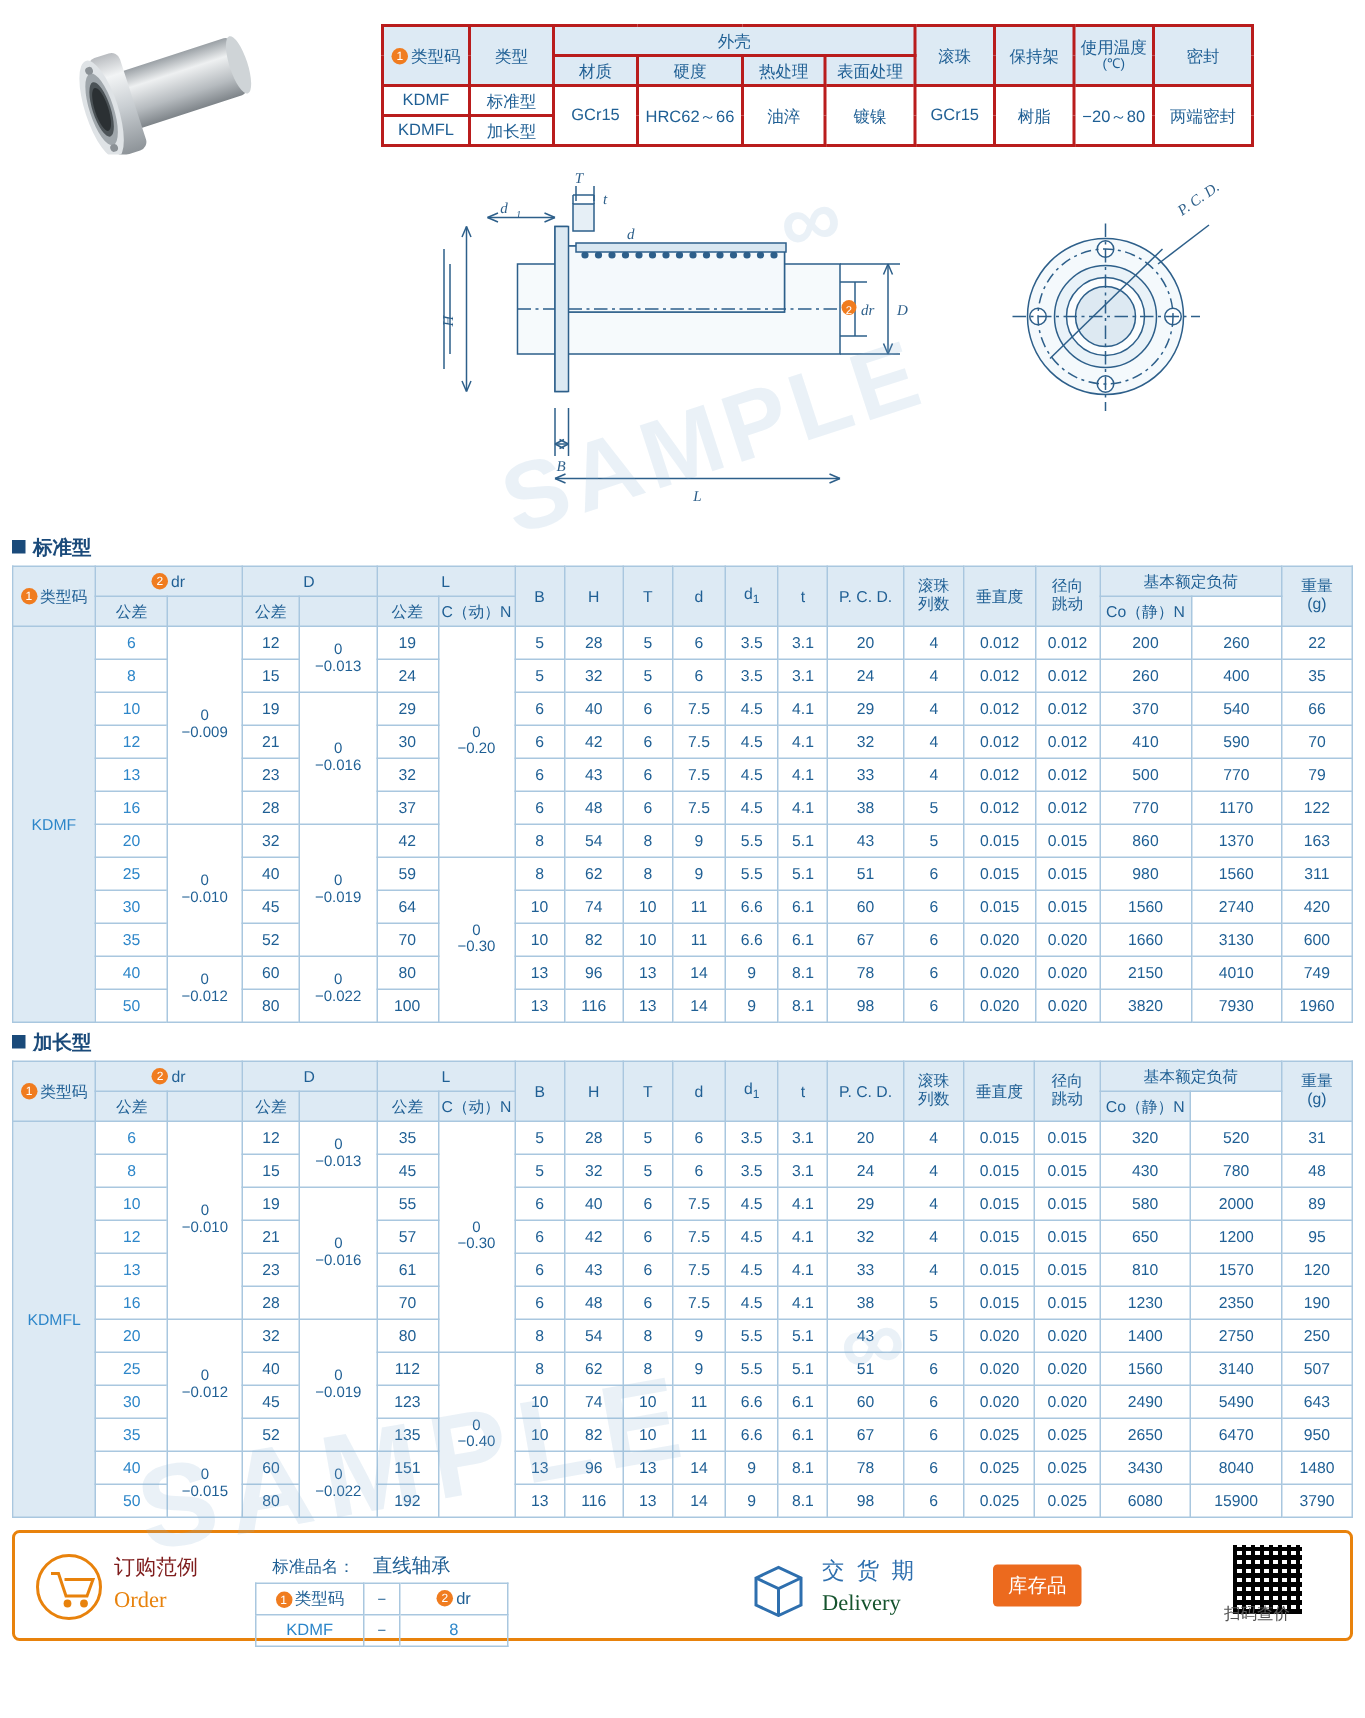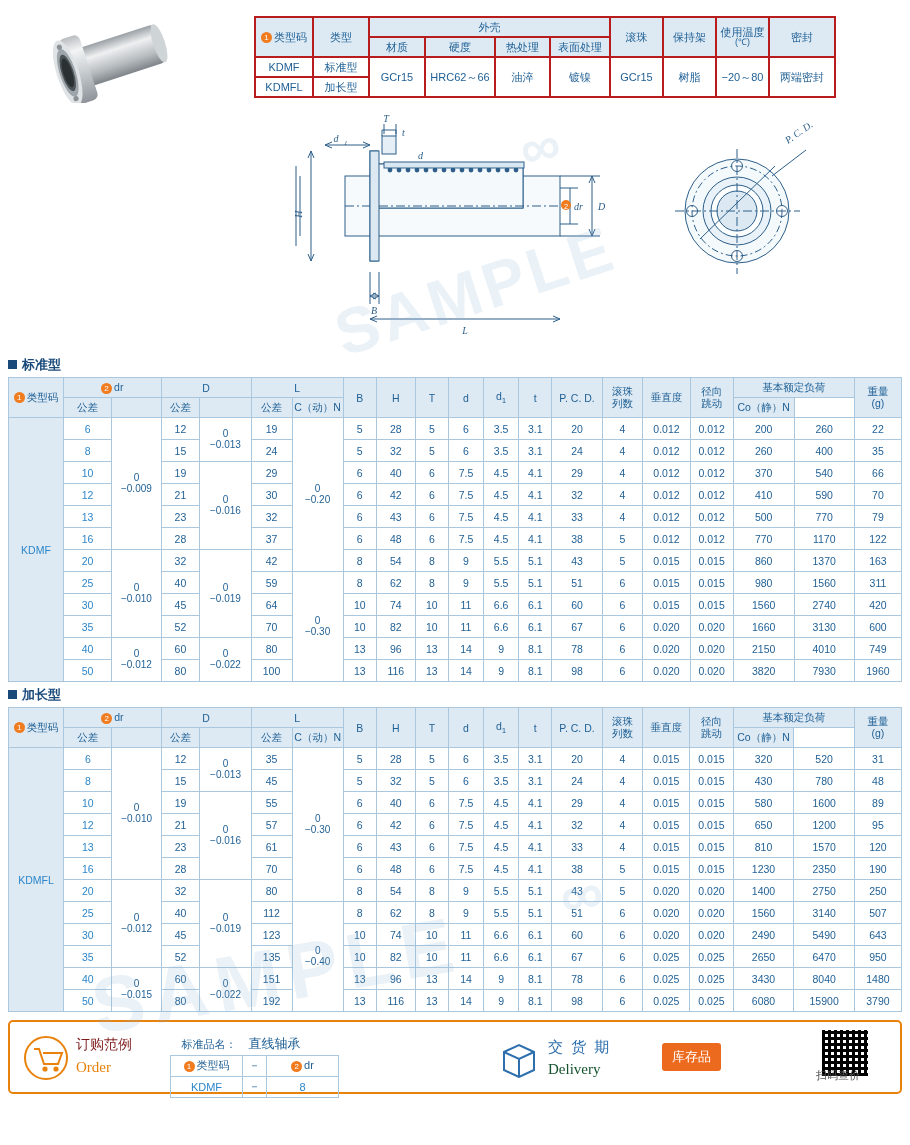--- a/index.html
+++ b/index.html
@@ -742,21 +742,21 @@
         <td>40</td>
         <td>6</td>
         <td>7.5</td>
         <td>4.5</td>
         <td>4.1</td>
         <td>29</td>
         <td>4</td>
         <td>0.015</td>
         <td>0.015</td>
         <td>580</td>
-        <td>1600</td>
+        <td>2000</td>
         <td>89</td>
       </tr>
       <tr>
         <td class="blue">12</td>
         <td>21</td>
         <td>57</td>
         <td>6</td>
         <td>42</td>
         <td>6</td>
         <td>7.5</td>

